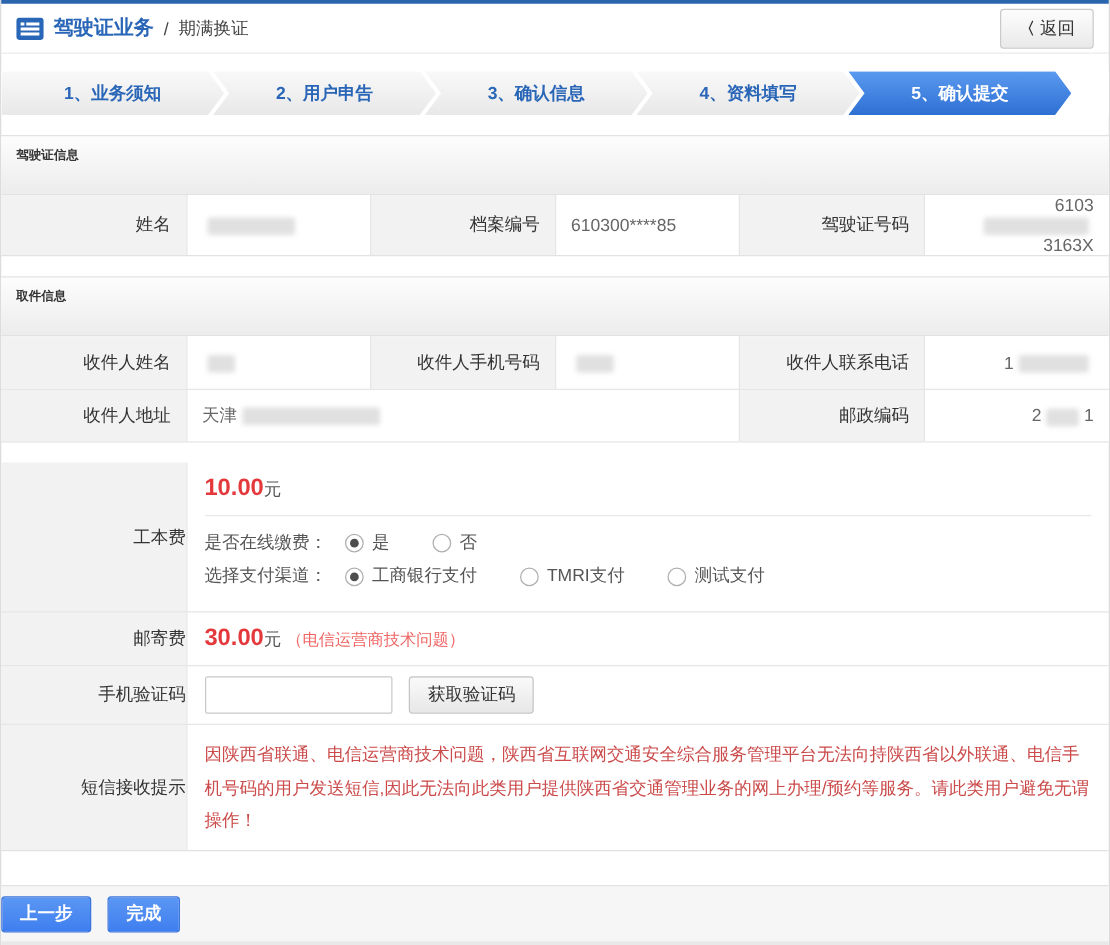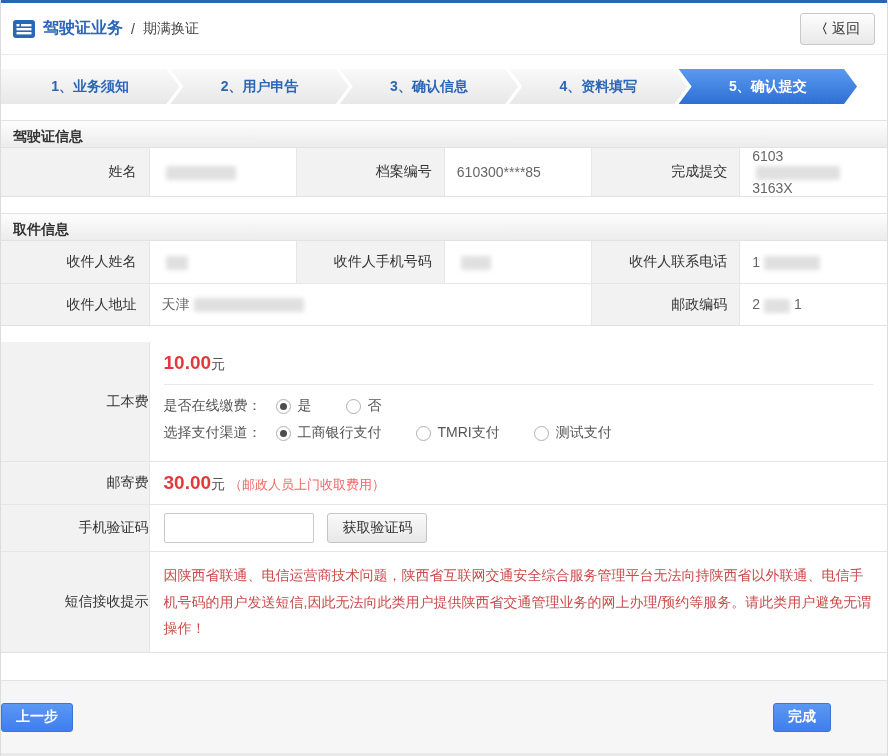--- a/index.html
+++ b/index.html
@@ -11,21 +11,21 @@
   }
   .page {
     width: 888px; height: 756px;
     border-left: 1px solid #dcdcdc; border-right: 1px solid #dcdcdc;
     background:#fff; position: relative;
   }
   .topline { height: 3px; background:#2b65ae; }
 
   
   .header {
-    height: 52px; display:flex; align-items:center; justify-content:space-between;
+    height: 40px; display:flex; align-items:center; justify-content:space-between;
     padding: 0 12px; border-bottom: 1px solid #ececec;
   }
   .header-left { display:flex; align-items:center; gap:8px; }
   .hicon { width:22px; height:18px; display:inline-block; }
   .htitle { color:#2a66b7; font-size:16px; font-weight:bold; }
   .hsep, .hsub { color:#444; font-size:14px; }
   .back-btn {
     display:inline-flex; align-items:center; gap:4px;
     padding: 6px 14px; font-size:14px; color:#333;
     background: linear-gradient(#fdfdfd,#e9e9e9);
@@ -44,31 +44,31 @@
     clip-path: polygon(0 0, calc(100% - 13px) 0, 100% 50%, calc(100% - 13px) 100%, 0 100%, 13px 50%);
     margin-left: -9px; cursor:pointer;
   }
   .step:first-child { clip-path: polygon(0 0, calc(100% - 13px) 0, 100% 50%, calc(100% - 13px) 100%, 0 100%); margin-left:0; }
   .step.active { background: linear-gradient(#5a9af0,#2e6fd3); color:#fff; }
   .step-tail { width: 30px; background:#fff; }
 
   
   .section { margin-bottom: 16px; border-bottom: 1px solid #e2e2e2; }
   .sec-head {
-    height: 28px; line-height: 31px; padding-left: 12px;
+    height: 48px; line-height: 31px; padding-left: 12px;
     background: linear-gradient(#fdfdfd,#ececec);
     border-top: 1px solid #e2e2e2; border-bottom: 1px solid #e2e2e2;
-    font-weight: bold; color:#333; font-size: 14px;
+    font-weight: bold; color:#333; font-size: 10px;
   }
   table.info { width: 100%; border-collapse: collapse; table-layout: fixed; }
   table.info td {
     height: 42px; padding: 0 12px; font-size: 14px;
     border-right: 1px solid #e6e6e6; border-bottom: 1px solid #e6e6e6;
   }
-  table.info td:last-child { border-right: none; }
+  table.info td:last-child { border-right: none; text-align: right; }
   table.info tr:last-child td { border-bottom: none; }
   td.lbl { background:#f2f2f2; text-align: right; color:#333; width: 148px; padding-left: 20px; }
   td.val { background:#fff; color:#666; }
   .blur {
     display:inline-block; height: 14px; background:#e0e0e0;
     border-radius: 2px; filter: blur(2px); vertical-align: middle; margin: 0 4px;
   }
 
   
   table.pay { width:100%; border-collapse: collapse; table-layout: fixed; }
@@ -99,23 +99,23 @@
   }
   .code-btn {
     height: 30px; padding: 0 14px; margin-left: 10px; font-size: 14px; color:#333;
     background: linear-gradient(#fafafa,#e7e7e7); border: 1px solid #c5c5c5;
     border-radius: 3px; cursor:pointer; vertical-align: middle;
   }
   .tip-cell { padding: 10px 14px; color:#cb4a4a; line-height: 1.9; font-size: 14px; }
 
   
   .footer {
-    position: absolute; left: 0; right: 0; bottom: 0; height: 76px;
+    position: absolute; left: 0; right: 0; bottom: 0; height: 48px;
     background:#f6f6f6; border-top: 1px solid #e3e3e3; border-bottom: 3px solid #e9e9e9;
-    display:flex; align-items:center; justify-content:space-between;
+    display:flex; align-items:center; justify-content:flex-start;
     padding-right: 56px; gap: 13px;
   }
   .btn-primary {
     min-width: 57px; height: 29px; padding: 0 14px;
     background: linear-gradient(#5b97f3,#3f7ef0); color:#fff; font-size:14px; font-weight:bold;
     border: 1px solid #3a74dd; border-radius: 3px; cursor:pointer;
   }
 </style>
 </head>
 <body>
@@ -155,21 +155,21 @@
 
   <div class="section">
     <div class="sec-head">驾驶证信息</div>
     <table class="info">
       <tbody>
           <tr>
         <td class="lbl">姓名</td>
         <td class="val"><span class="blur" style="width:70px"></span></td>
         <td class="lbl">档案编号</td>
         <td class="val">610300****85</td>
-        <td class="lbl">完成提交</td>
+        <td class="lbl">驾驶证号码</td>
         <td class="val"><span>6103</span><span class="blur" style="width:84px"></span><span>3163X</span></td>
       </tr>
     </tbody>
       </table>
   </div>
 
   <div class="section">
     <div class="sec-head">取件信息</div>
     <table class="info">
       <tbody>
@@ -225,21 +225,21 @@
             <span class="radio-opt">
               <span class="radio"></span>
               <span>测试支付</span>
             </span>
           </div>
         </td>
       </tr>
       <tr>
         <td class="lbl">邮寄费</td>
         <td class="fee-cell">
-          <span class="amount">30.00</span><span class="yuan">元</span><span class="fee-note">（邮政人员上门收取费用）</span>
+          <span class="amount">30.00</span><span class="yuan">元</span><span class="fee-note">（电信运营商技术问题）</span>
         </td>
       </tr>
       <tr>
         <td class="lbl">手机验证码</td>
         <td class="code-cell">
           <input class="code-input" type="text" value="" style="">
           <button class="code-btn">获取验证码</button>
         </td>
       </tr>
       <tr>

